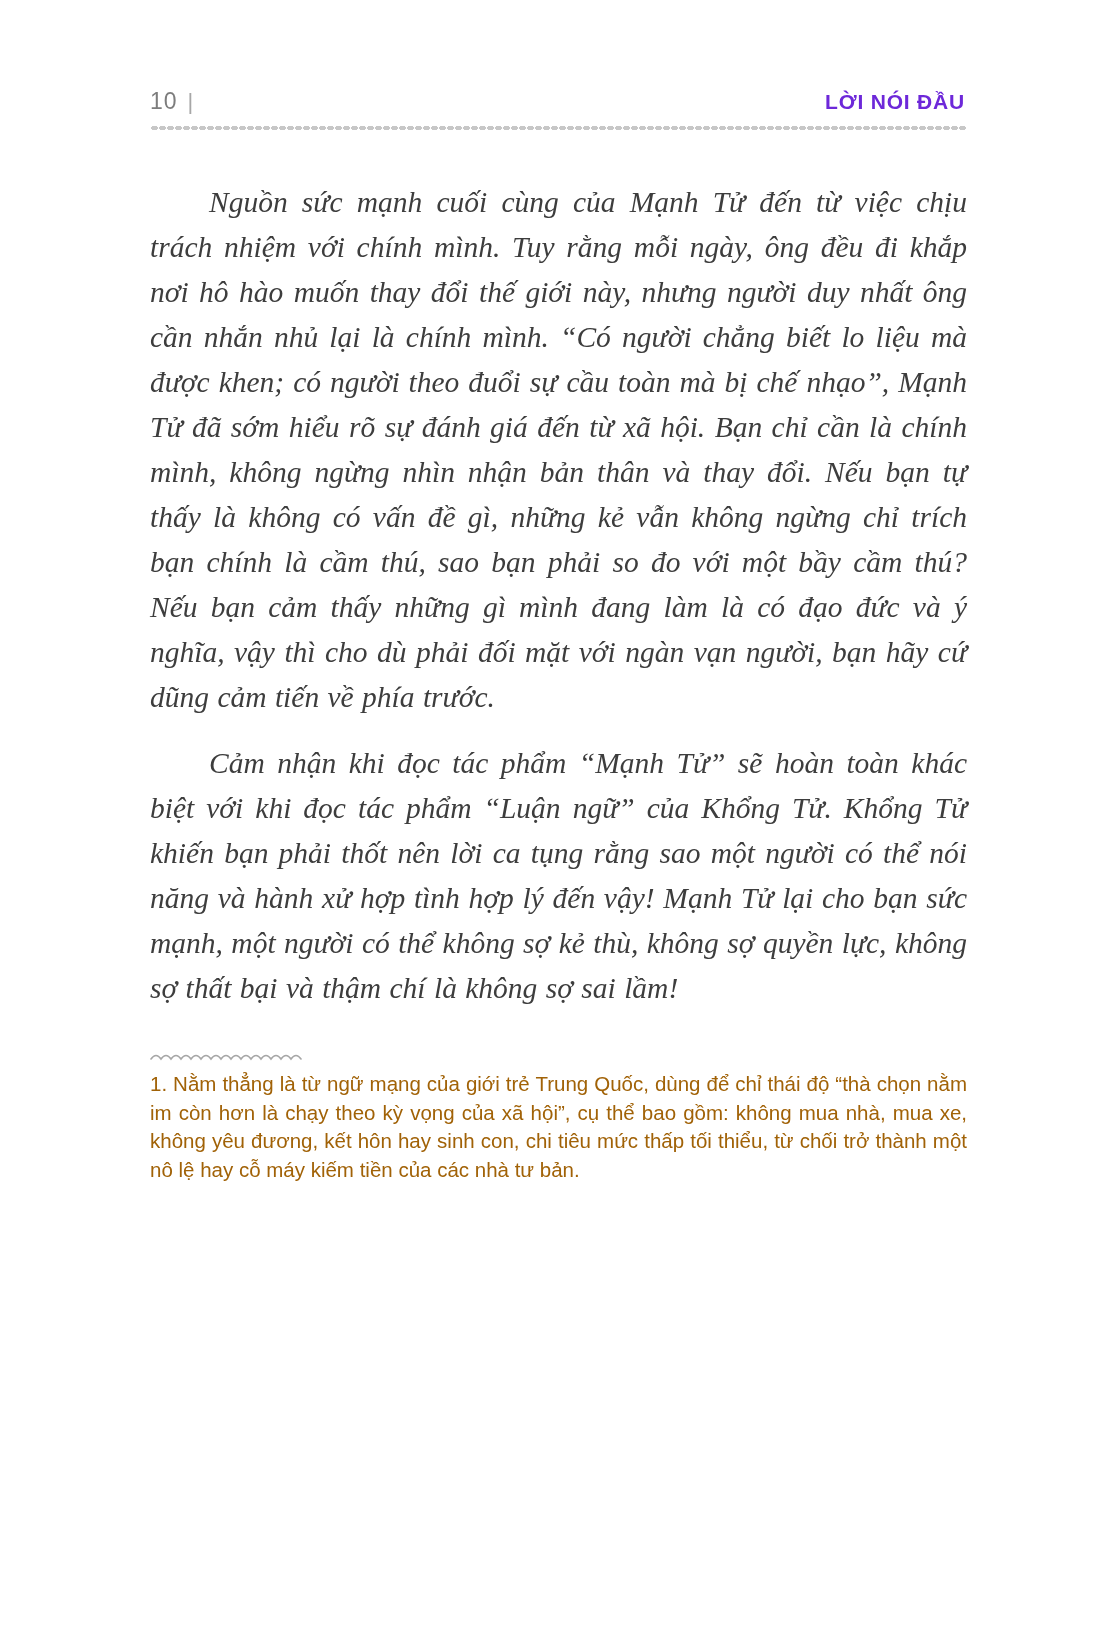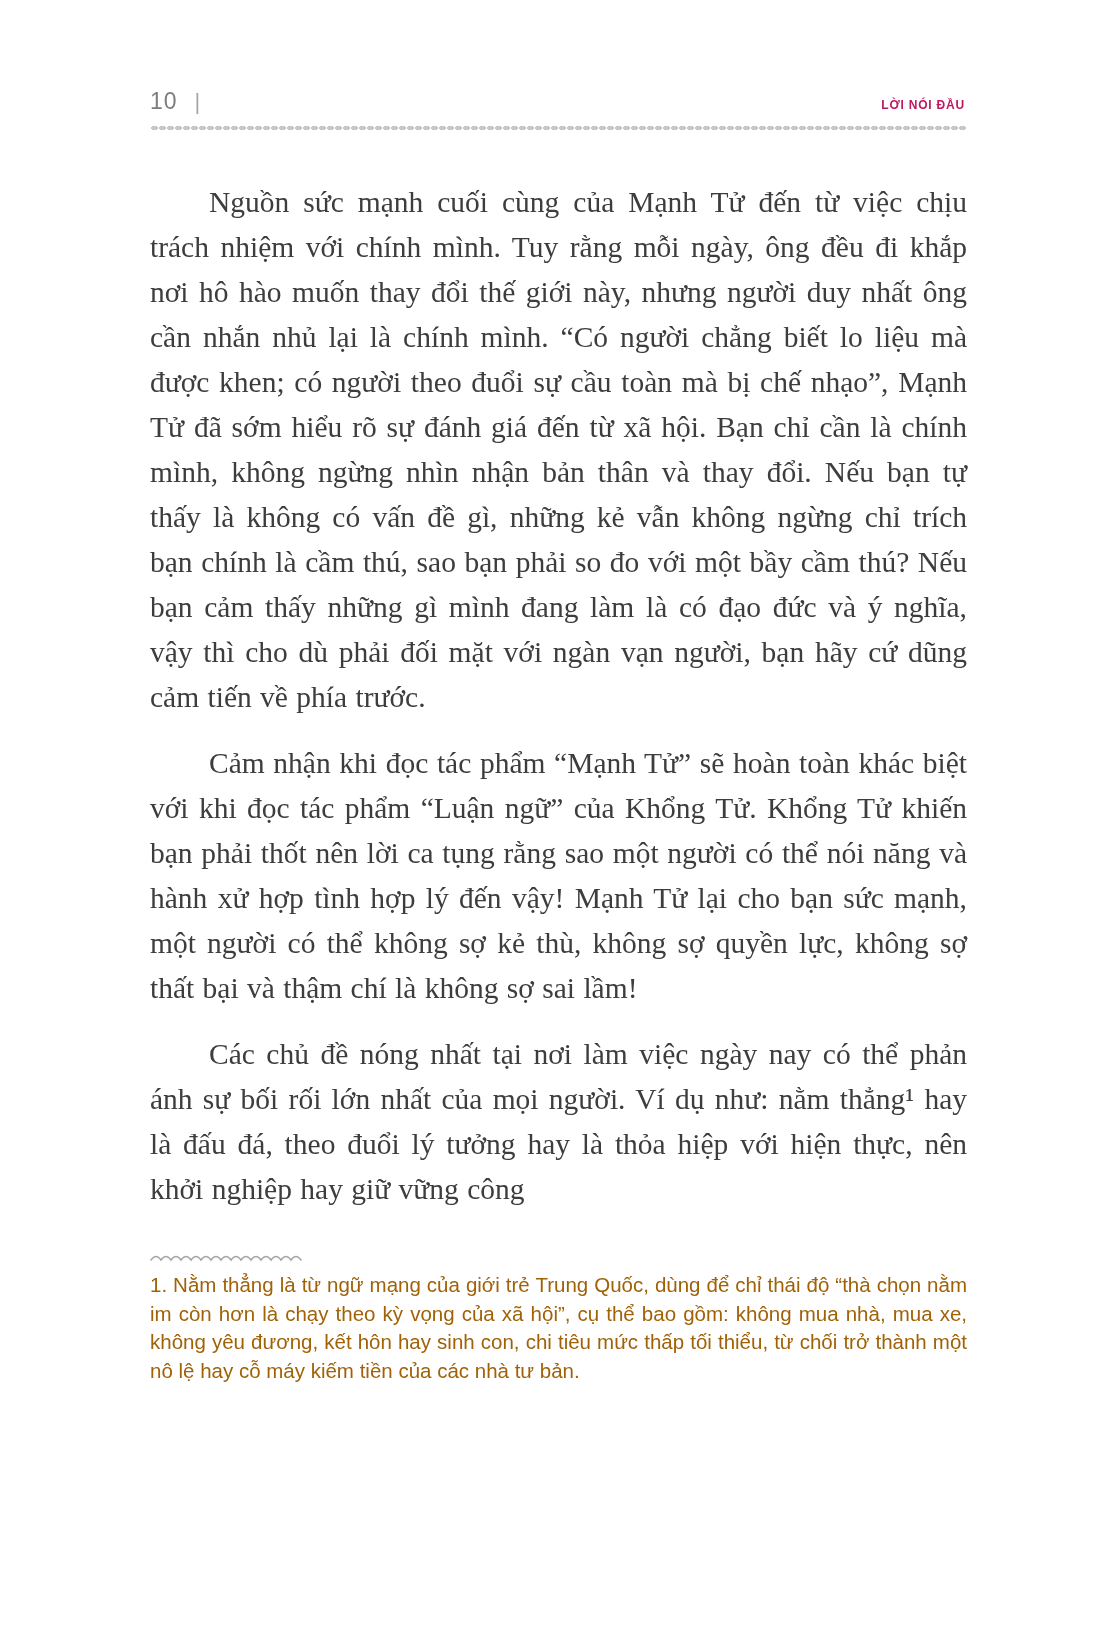--- a/index.html
+++ b/index.html
@@ -20,36 +20,36 @@
   
   .header-row {
     display: flex;
     justify-content: space-between;
     align-items: baseline;
     font-family: "Liberation Sans", sans-serif;
   }
   .page-num-group {
     display: flex;
     align-items: baseline;
-    gap: 17px;
+    gap: 10px;
   }
   .page-number {
     font-size: 23px;
     color: #7d7d7d;
     letter-spacing: 1px;
   }
   .header-divider {
     font-size: 22px;
     color: #a7a7a7;
     font-weight: 300;
   }
   .running-title {
-    font-size: 12px;
+    font-size: 21px;
     font-weight: 700;
-    color: #be185d;
+    color: #6d28d9;
     letter-spacing: 0.8px;
     padding-right: 2px;
   }
   
   .chain-line {
     margin-top: 9px;
     height: 8px;
     width: 100%;
     background-image: radial-gradient(ellipse 4.6px 3.4px at 4.5px 4px, #c7c7c7 68%, rgba(199,199,199,0) 72%);
     background-size: 8px 8px;
@@ -61,20 +61,21 @@
   }
   .body-text p {
     margin: 0 0 21px 0;
     font-family: "Liberation Serif", "DejaVu Serif", serif;
     font-size: 29.5px;
     line-height: 45px;
     color: #3d3d3d;
     text-align: justify;
     text-indent: 59px;
     word-spacing: 1px;
+    font-style: italic;
   }
   
   .footnote-block {
     margin-top: 40px;
   }
   .footnote-wave {
     display: block;
     margin-bottom: 8px;
   }
   .footnote-text {
@@ -97,21 +98,20 @@
       <span class="header-divider">|</span>
     </div>
     <div class="running-title">LỜI NÓI ĐẦU</div>
   </div>
 
   <div class="chain-line"></div>
 
   <div class="body-text">
     <p>Nguồn sức mạnh cuối cùng của Mạnh Tử đến từ việc chịu trách nhiệm với chính mình. Tuy rằng mỗi ngày, ông đều đi khắp nơi hô hào muốn thay đổi thế giới này, nhưng người duy nhất ông cần nhắn nhủ lại là chính mình. “Có người chẳng biết lo liệu mà được khen; có người theo đuổi sự cầu toàn mà bị chế nhạo”, Mạnh Tử đã sớm hiểu rõ sự đánh giá đến từ xã hội. Bạn chỉ cần là chính mình, không ngừng nhìn nhận bản thân và thay đổi. Nếu bạn tự thấy là không có vấn đề gì, những kẻ vẫn không ngừng chỉ trích bạn chính là cầm thú, sao bạn phải so đo với một bầy cầm thú? Nếu bạn cảm thấy những gì mình đang làm là có đạo đức và ý nghĩa, vậy thì cho dù phải đối mặt với ngàn vạn người, bạn hãy cứ dũng cảm tiến về phía trước.</p>
     <p>Cảm nhận khi đọc tác phẩm “Mạnh Tử” sẽ hoàn toàn khác biệt với khi đọc tác phẩm “Luận ngữ” của Khổng Tử. Khổng Tử khiến bạn phải thốt nên lời ca tụng rằng sao một người có thể nói năng và hành xử hợp tình hợp lý đến vậy! Mạnh Tử lại cho bạn sức mạnh, một người có thể không sợ kẻ thù, không sợ quyền lực, không sợ thất bại và thậm chí là không sợ sai lầm!</p>
-    <p>Các chủ đề nóng nhất tại nơi làm việc ngày nay có thể phản ánh sự bối rối lớn nhất của mọi người. Ví dụ như: nằm thẳng¹ hay là đấu đá, theo đuổi lý tưởng hay là thỏa hiệp với hiện thực, nên khởi nghiệp hay giữ vững công</p>
   </div>
 
   <div class="footnote-block">
     <svg class="footnote-wave" width="152" height="11" viewBox="0 0 152 11" aria-hidden="true">
       <path d="M1,8 q5,-7 10,0 q5,-7 10,0 q5,-7 10,0 q5,-7 10,0 q5,-7 10,0 q5,-7 10,0 q5,-7 10,0 q5,-7 10,0 q5,-7 10,0 q5,-7 10,0 q5,-7 10,0 q5,-7 10,0 q5,-7 10,0 q5,-7 10,0 q5,-7 10,0" fill="none" stroke="#a6a6a6" stroke-width="1.6" stroke-linecap="round"></path>
     </svg>
     <p class="footnote-text">1. Nằm thẳng là từ ngữ mạng của giới trẻ Trung Quốc, dùng để chỉ thái độ “thà chọn nằm im còn hơn là chạy theo kỳ vọng của xã hội”, cụ thể bao gồm: không mua nhà, mua xe, không yêu đương, kết hôn hay sinh con, chi tiêu mức thấp tối thiểu, từ chối trở thành một nô lệ hay cỗ máy kiếm tiền của các nhà tư bản.</p>
   </div>
 
 </div>

